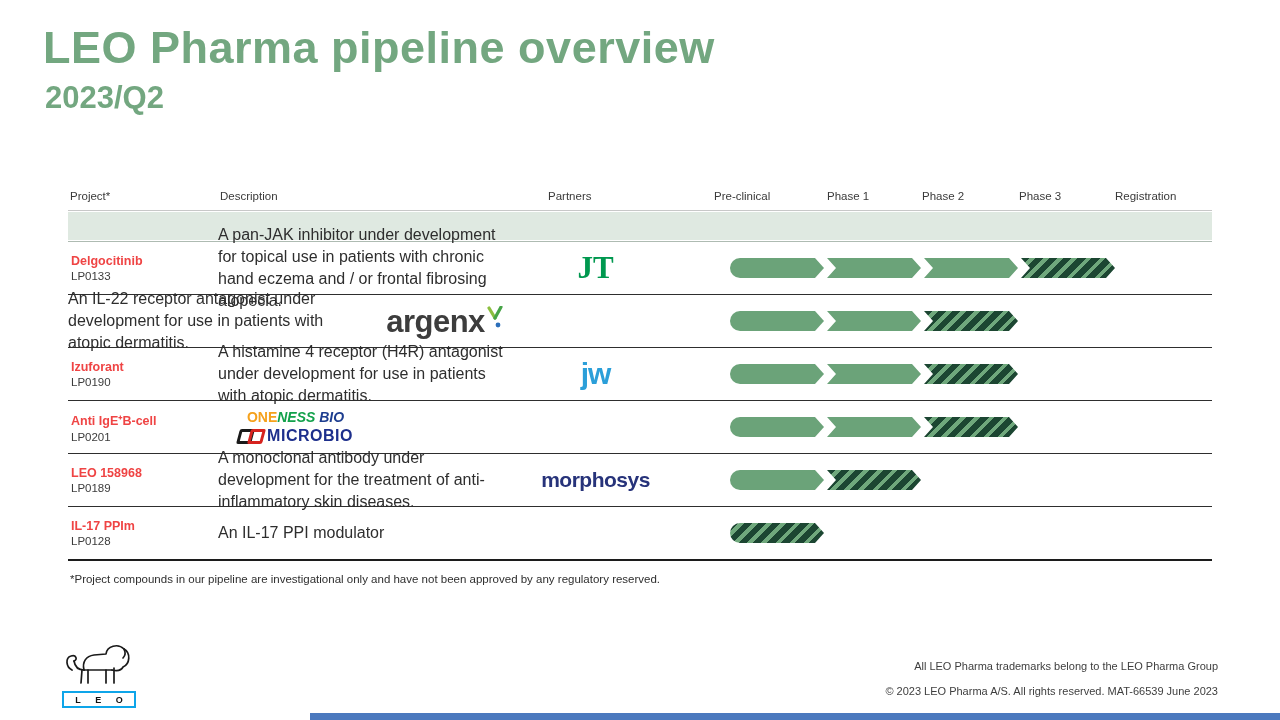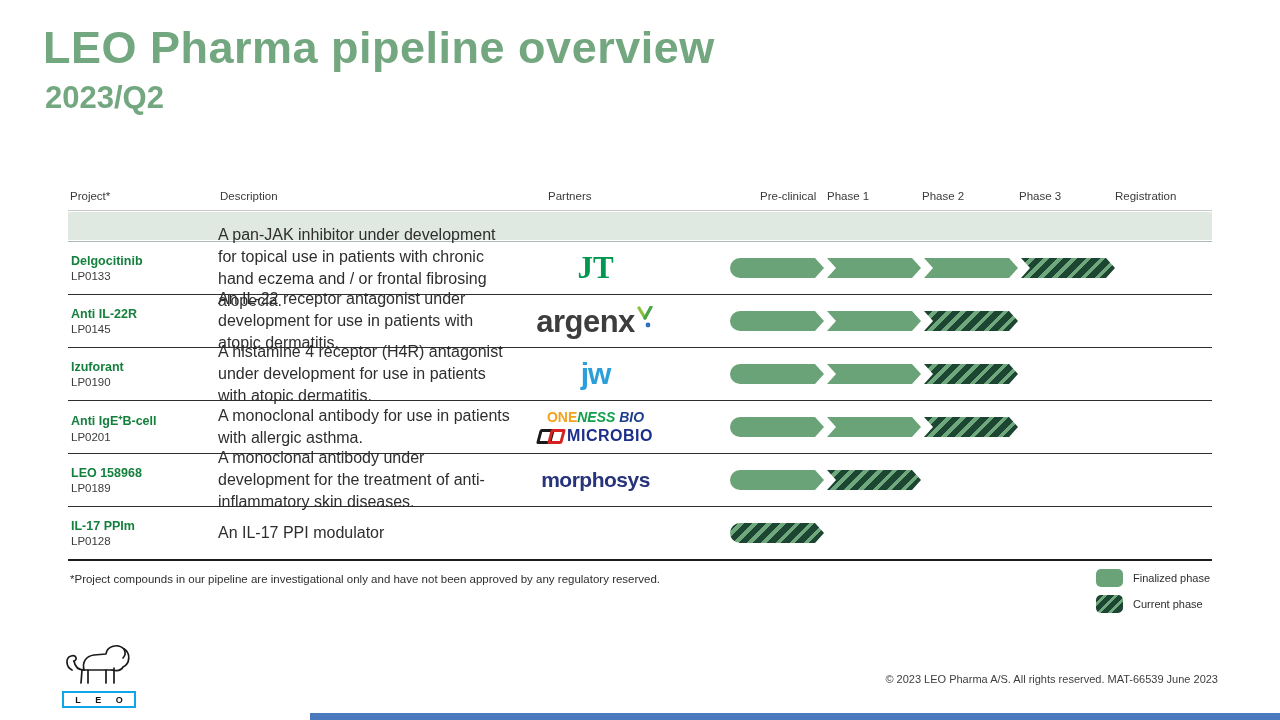--- a/index.html
+++ b/index.html
@@ -8,31 +8,31 @@
     font-family:"Liberation Sans", sans-serif;
   }
   
   .title{position:absolute;left:43px;top:22px;font-size:45px;font-weight:bold;color:#73A780;letter-spacing:0.5px;}
   .subtitle{position:absolute;left:45px;top:80px;font-size:31px;font-weight:bold;color:#73A780;}
 
   
   .thead{position:absolute;top:190px;left:0;width:1280px;height:20px;font-size:11.5px;color:#3a3a3a;}
   .thead span{position:absolute;top:0;white-space:nowrap;}
   .h-project{left:70px;} .h-desc{left:220px;} .h-partners{left:548px;}
-  .h-pre{left:760px;text-align:center;} .h-p1{left:827px;} .h-p2{left:922px;} .h-p3{left:1019px;} .h-reg{left:1115px;}
+  .h-pre{left:714px;text-align:center;} .h-p1{left:827px;} .h-p2{left:922px;} .h-p3{left:1019px;} .h-reg{left:1115px;}
   .head-line{position:absolute;top:210px;left:68px;width:1144px;height:1px;background:#c8c8c8;}
   .band{position:absolute;top:212px;left:68px;width:1144px;height:28px;background:#DFE9E1;}
 
   
   .rows{position:absolute;top:241px;left:68px;width:1144px;}
   .row{position:relative;height:52px;border-bottom:1px solid #2e2e2e;display:flex;align-items:center;}
   .row:first-child{border-top:1px solid #aebbb2;}
   .row:last-child{border-bottom:2px solid #1c1c1c;}
   .c-proj{width:150px;padding-left:3px;box-sizing:border-box;}
-  .p-name{font-size:12.5px;font-weight:bold;color:#15803d;}
+  .p-name{font-size:12.5px;font-weight:bold;color:#ef4444;}
   .p-code{font-size:11.5px;color:#3c3c3c;margin-top:2px;}
   .c-desc{width:300px;font-size:16px;color:#2e2e2e;line-height:1.38;padding-right:8px;box-sizing:border-box;}
   .c-part{width:155px;display:flex;flex-direction:column;align-items:center;justify-content:center;}
 
   
   .bar{position:absolute;left:662px;top:50%;transform:translateY(-50%);display:flex;gap:3px;}
   .seg{width:94px;height:20px;flex:0 0 auto;}
   .seg.fin{background:#6BA379;}
   .seg.cur{background:repeating-linear-gradient(135deg,#1C4632 0 6px,#6FA87C 6px 10px);}
   .seg.first{border-radius:10px 0 0 10px;
@@ -103,24 +103,20 @@
       </div>
       <div class="bar">
           <div class="seg fin first"></div>
           <div class="seg fin mid"></div>
           <div class="seg fin mid"></div>
           <div class="seg cur mid"></div>
         </div>
     </div>
 
     <div class="row">
-      <div class="c-proj">
-        <div class="p-name">Anti IL-22R</div>
-        <div class="p-code">LP0145</div>
-      </div>
       <div class="c-desc">An IL-22 receptor antagonist under development for use in patients with atopic dermatitis.</div>
       <div class="c-part">
         <span class="logo-argenx">
           <span class="argenx-text">argenx</span>
           <svg width="20" height="24" viewBox="0 0 20 24">
             <path d="M4 2 L10 12" stroke="#8CBF3F" stroke-width="3.2" fill="none" stroke-linecap="round"></path>
             <path d="M16 1 L10 12" stroke="#47A447" stroke-width="3.2" fill="none" stroke-linecap="round"></path>
             <circle cx="13" cy="19" r="2.4" fill="#2C6FBA"></circle>
           </svg>
         </span>
@@ -146,21 +142,20 @@
           <div class="seg fin mid"></div>
           <div class="seg cur mid"></div>
         </div>
     </div>
 
     <div class="row">
       <div class="c-proj">
         <div class="p-name">Anti IgE⁺B-cell</div>
         <div class="p-code">LP0201</div>
       </div>
-      <div class="c-desc">A monoclonal antibody for use in patients with allergic asthma.</div>
       <div class="c-part">
         <div class="oneness-line">
           <span class="one">ONE</span><span class="ness">NESS</span><span class="bio"> BIO</span>
         </div>
         <div class="microbio-line">
           <span class="ring"></span>
           <span class="ring red"></span>
           <span class="microbio">MICROBIO</span>
         </div>
       </div>
@@ -195,44 +190,35 @@
       <div class="c-part"></div>
       <div class="bar">
           <div class="seg cur first"></div>
         </div>
     </div>
 
   </div>
 
   <div class="footnote">*Project compounds in our pipeline are investigational only and have not been approved by any regulatory reserved.</div>
 
-  <div class="legend">
-    <div class="legend-item">
-      <span class="swatch fin"></span>
-      <span class="legend-label">Finalized phase</span>
-    </div>
-    <div class="legend-item">
-      <span class="swatch cur"></span>
-      <span class="legend-label">Current phase</span>
-    </div>
-  </div>
 
   <div class="leo-logo">
     <svg width="74" height="42" viewBox="0 0 74 42">
       <g fill="none" stroke="#1a1a1a" stroke-width="1.7" stroke-linecap="round" stroke-linejoin="round">
         <path d="M10 27 C4 24 3 15 9 13 C14 11 16 17 12 18"></path>
         <path d="M12 18 C13 24 17 27 22 27"></path>
         <path d="M22 27 L50 27"></path>
         <path d="M20 27 L19 40 M26 27 L26 40 M44 27 L44 40 M52 25 L52 40"></path>
         <path d="M22 27 C20 19 24 13 32 12 L44 11 C45 3 56 0 62 6 C69 10 68 21 61 24 C59 28 54 28 50 27"></path>
         <path d="M62 6 C64 10 63 13 61 15"></path>
       </g>
     </svg>
     <div class="leo-box">L E O</div>
   </div>
 
   <div class="footer-lines">
+    <div class="line1">All LEO Pharma trademarks belong to the LEO Pharma Group</div>
     <div class="line2">© 2023 LEO Pharma A/S. All rights reserved.  MAT-66539 June 2023</div>
   </div>
 
   <div class="bottom-bar"></div>
 
 </div>
 
 </body></html>

